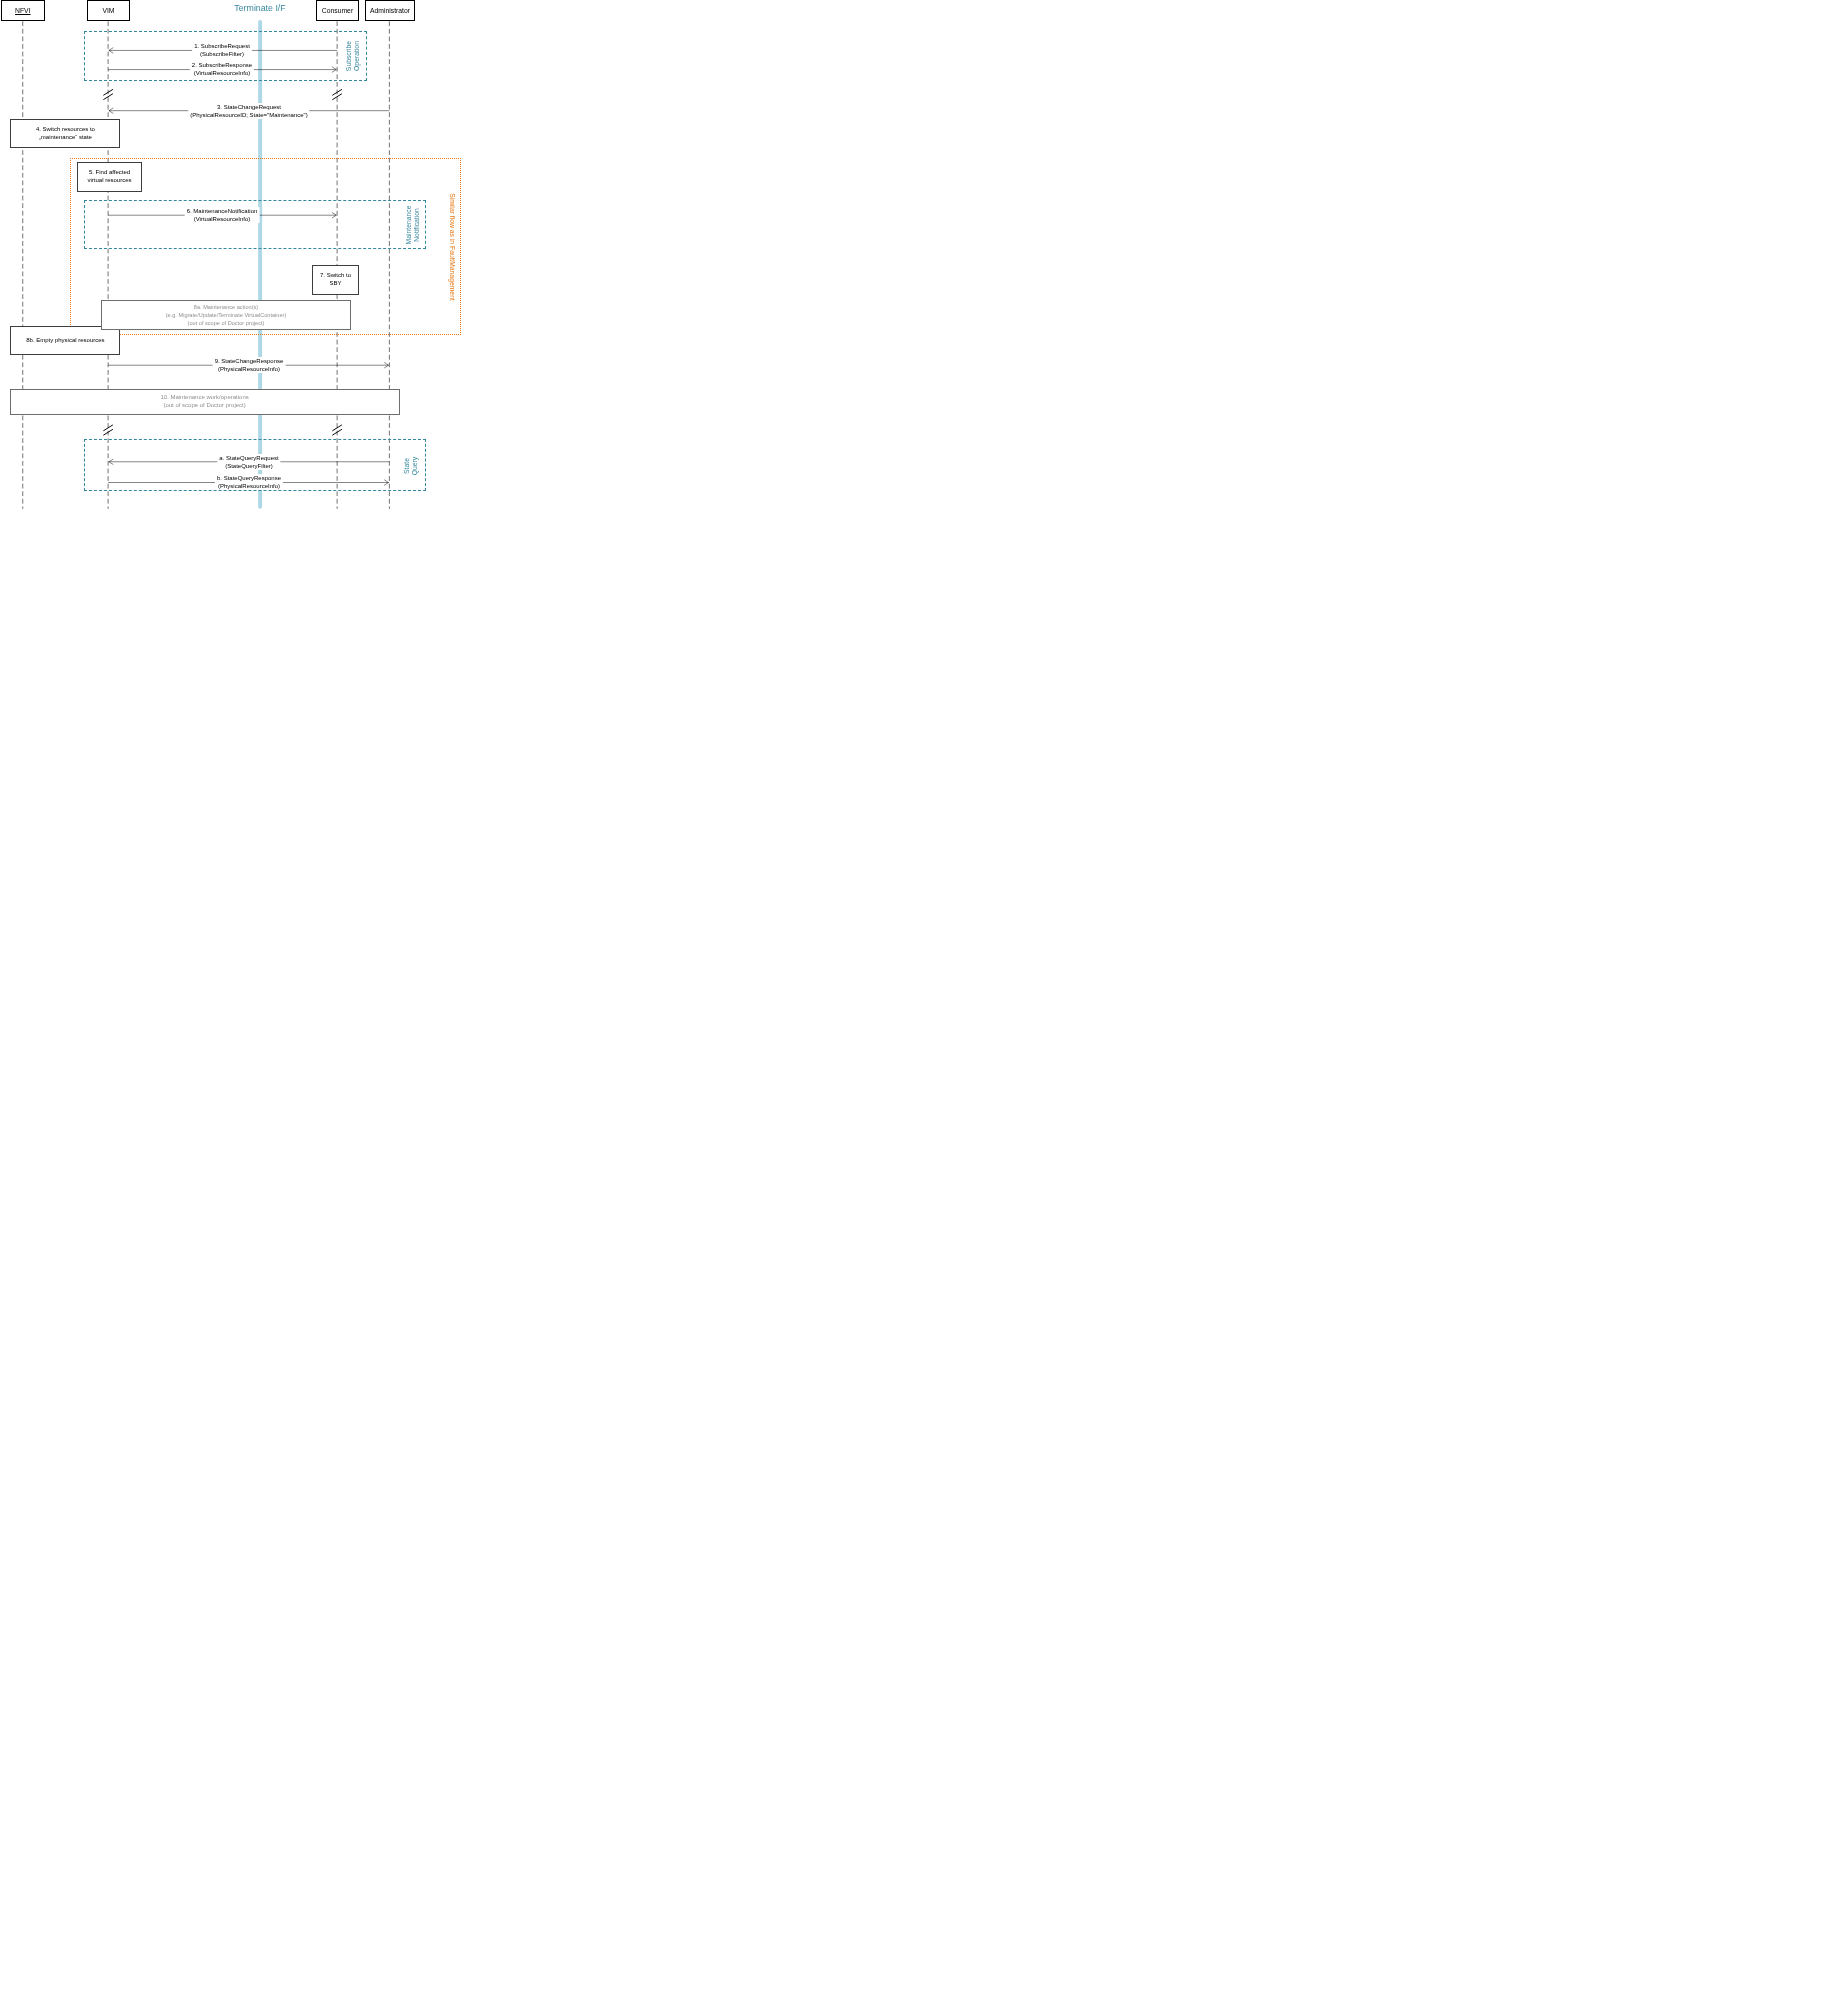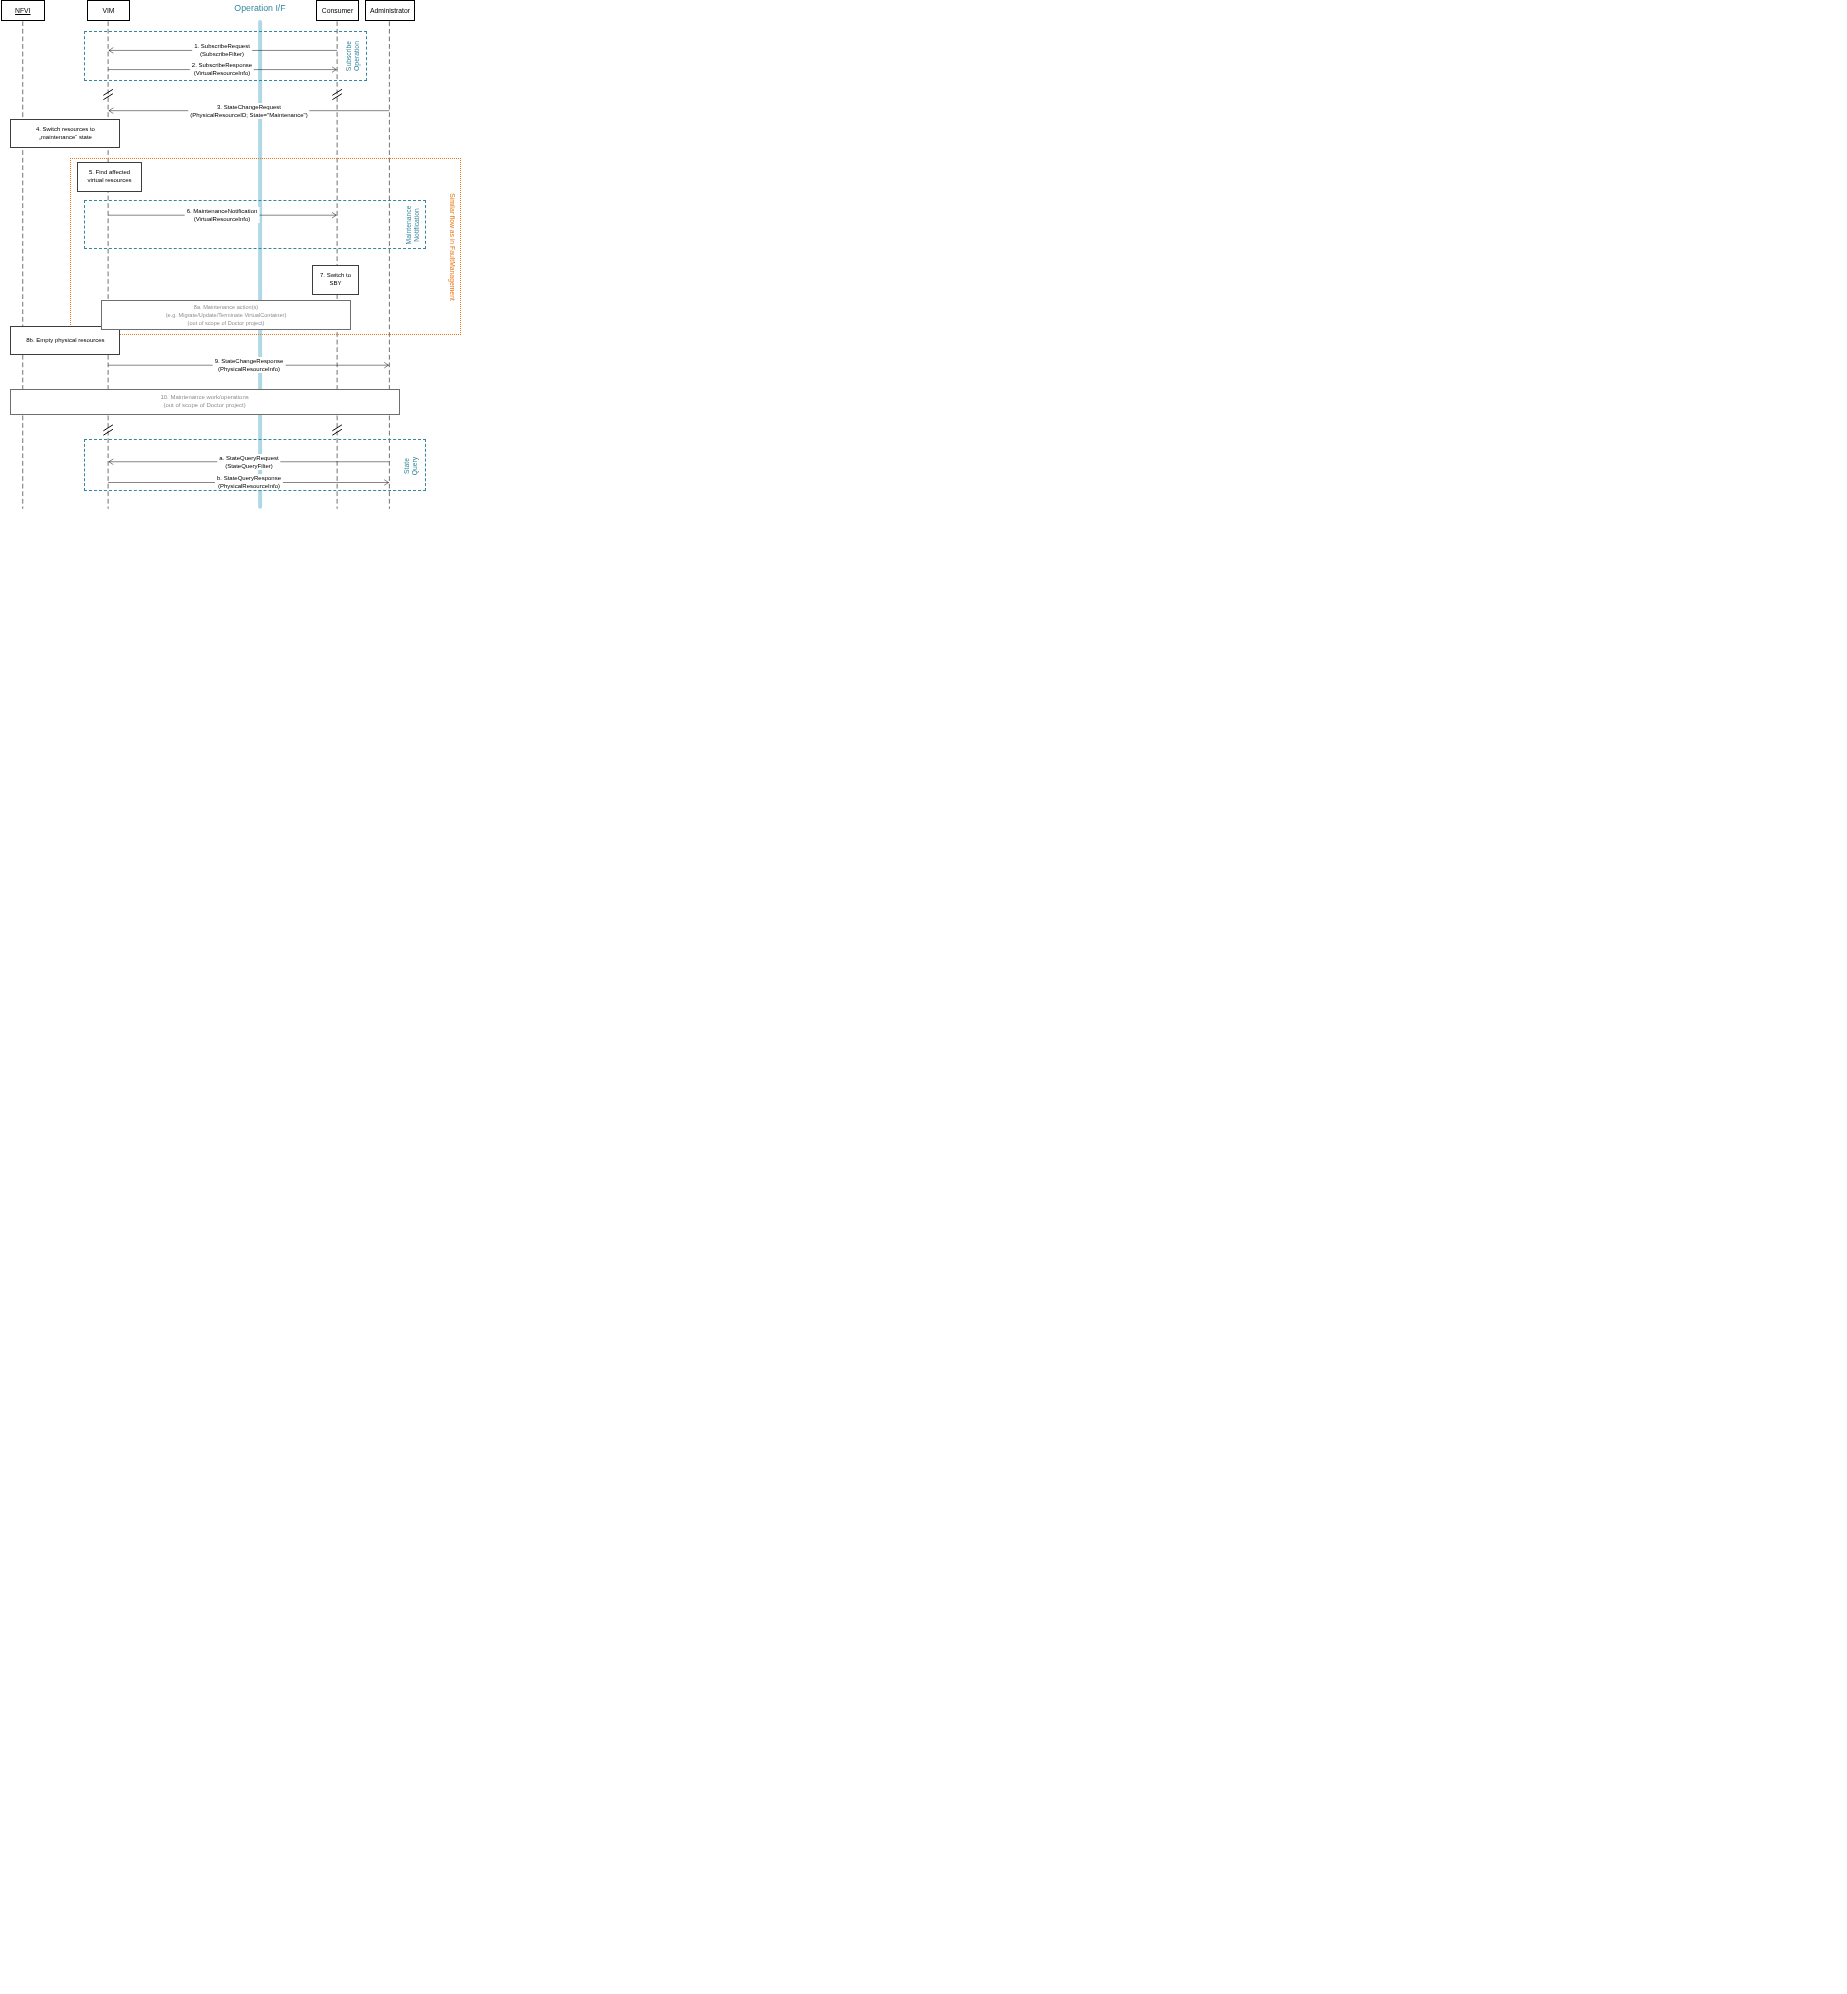--- a/index.html
+++ b/index.html
@@ -176,21 +176,21 @@
     <div>b. StateQueryResponse</div>
     <div>(PhysicalResourceInfo)</div>
   </div>
 
   <div id="actor-nfvi" class="actor-box">
     <span>NFVI</span>
   </div>
   <div id="actor-vim" class="actor-box">
     <span>VIM</span>
   </div>
-  <div id="northbound-title" style="color:#35879E;">Operation I/F</div>
+  <div id="northbound-title" style="color:#35879E;">Terminate I/F</div>
   <div id="actor-consumer" class="actor-box">
     <span>Consumer</span>
   </div>
   <div id="actor-administrator" class="actor-box">
     <span>Administrator</span>
   </div>
 
 </div>
 
 

